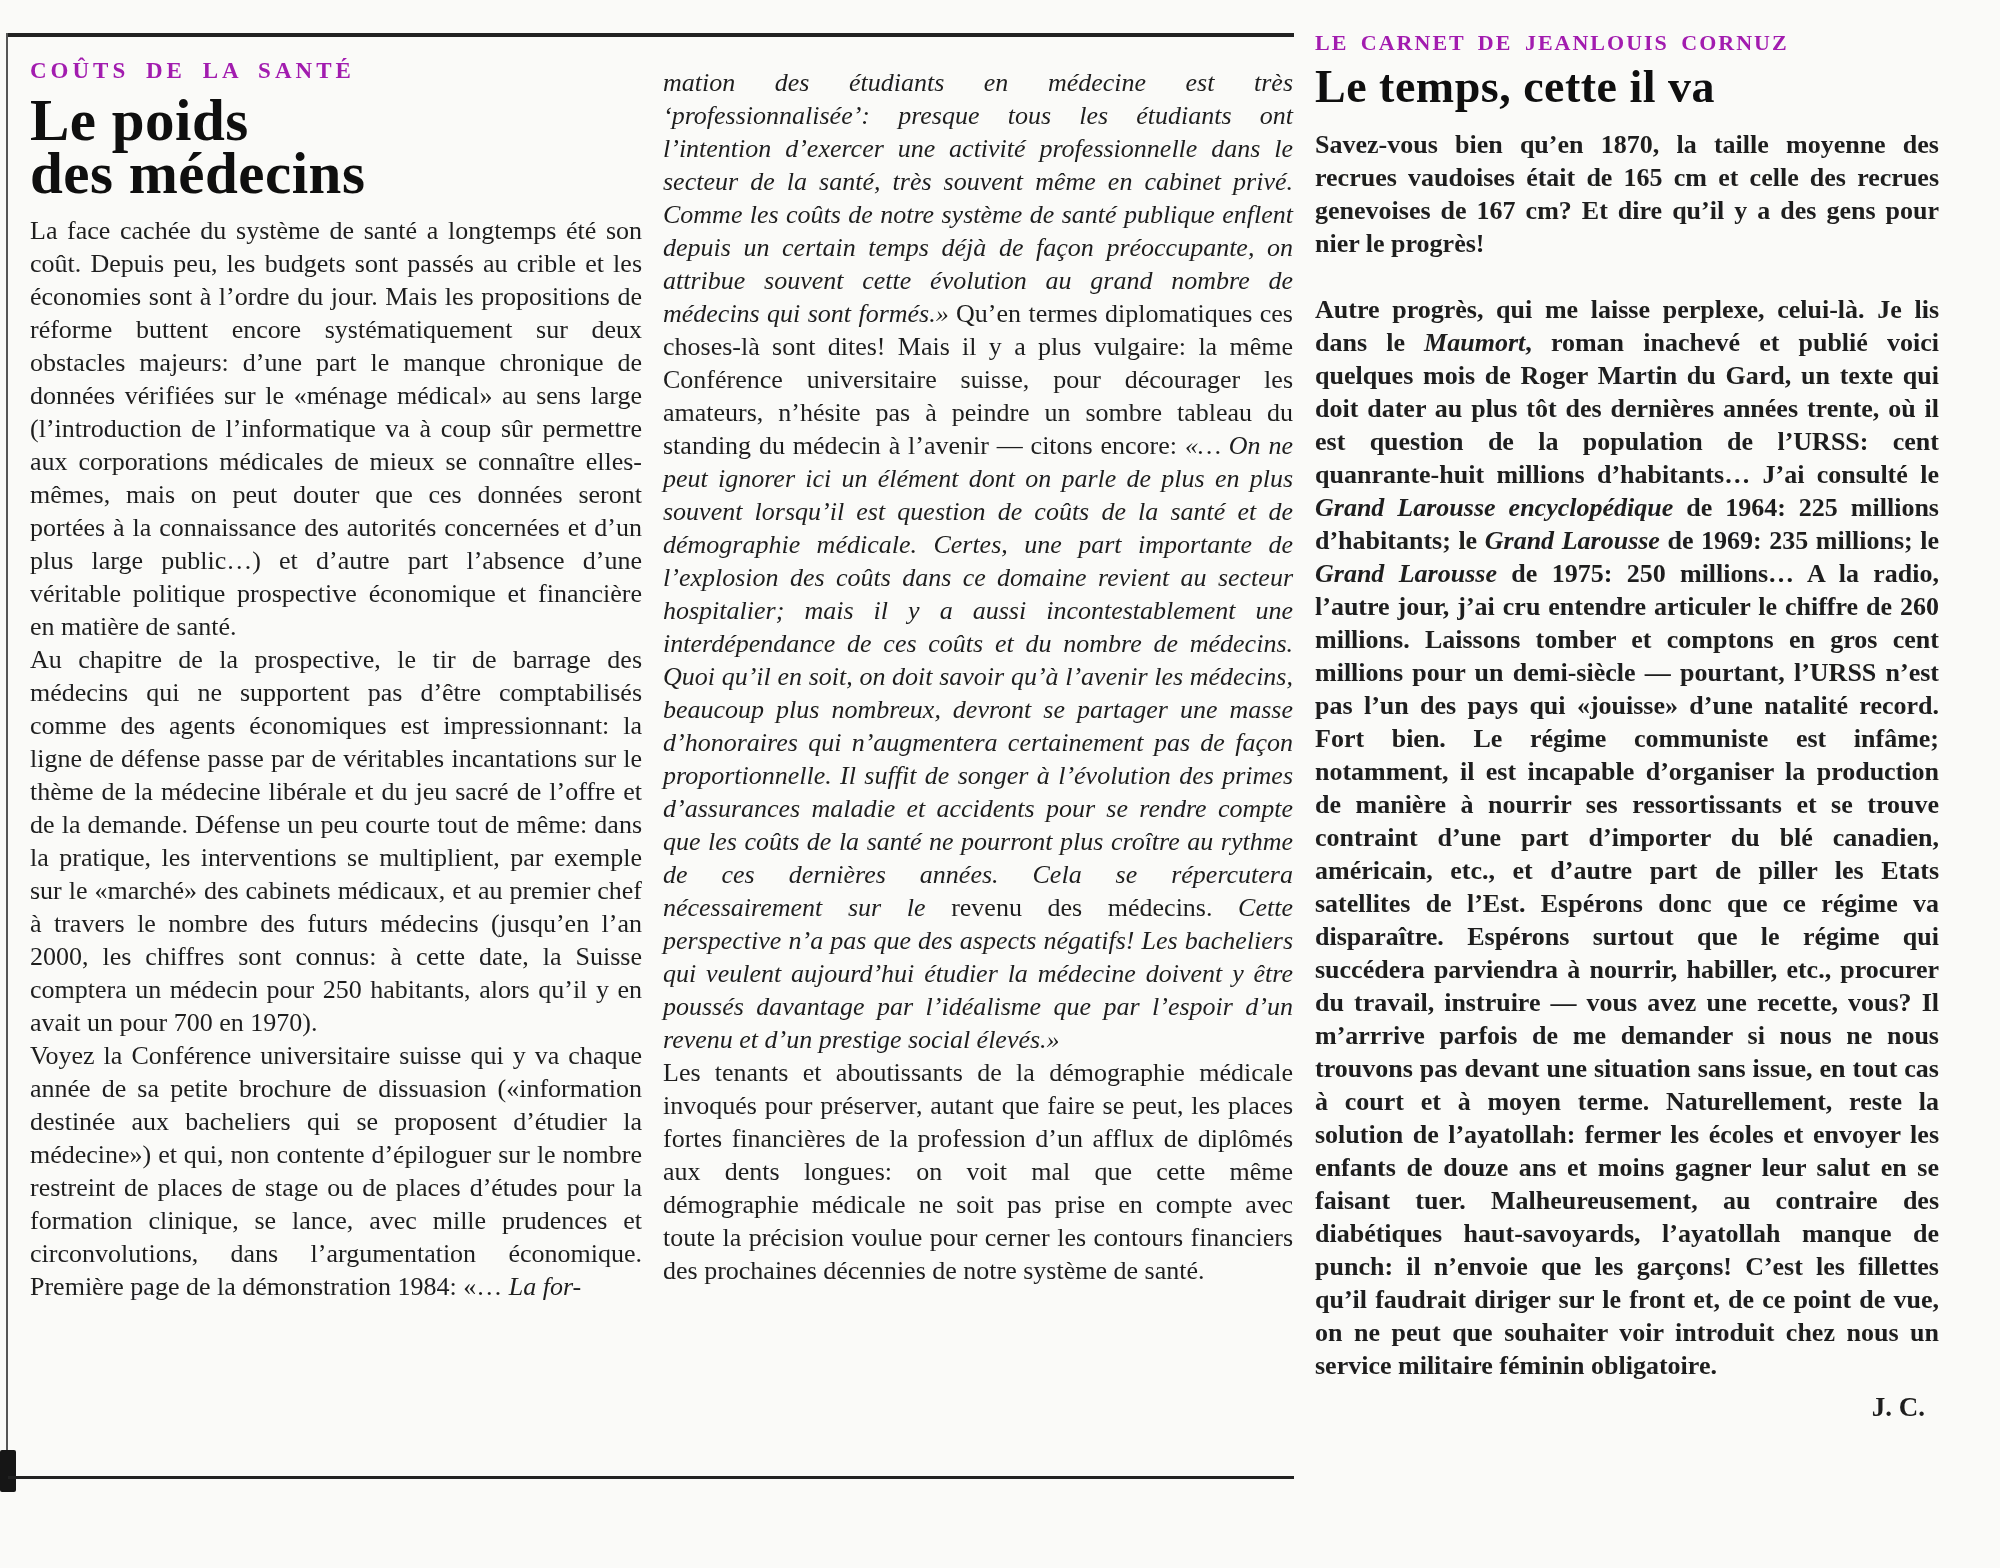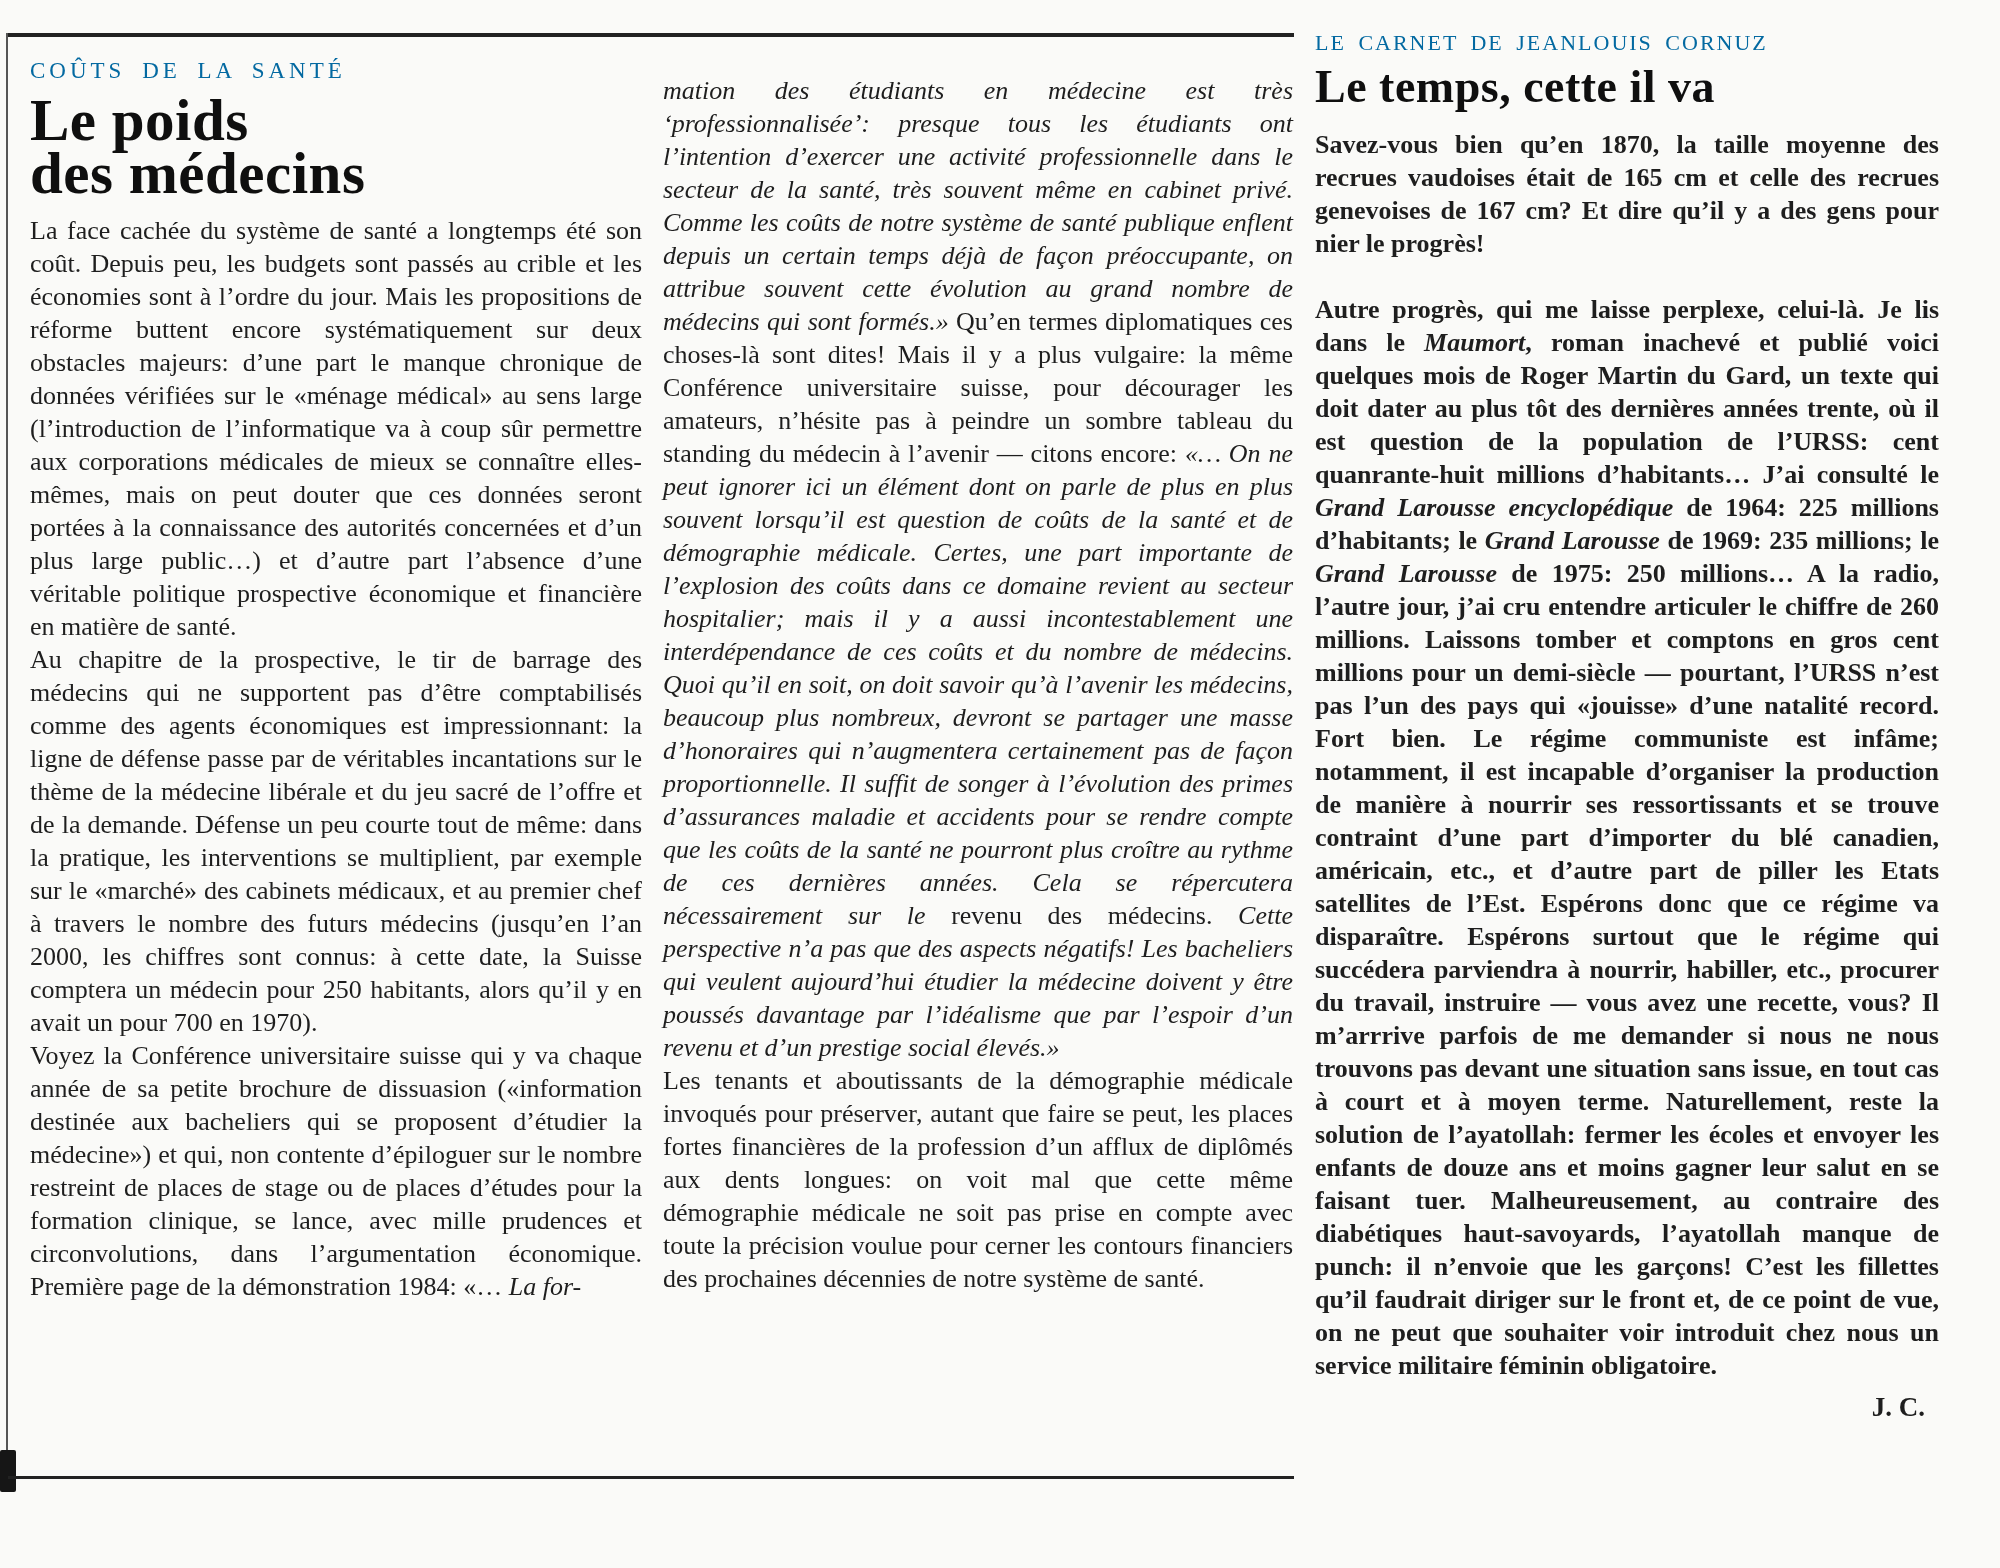--- a/index.html
+++ b/index.html
@@ -14,31 +14,31 @@
   .rule-bottom{left:8px;top:1476px;width:1286px;height:3px;}
   .edge-line{position:absolute;left:6px;top:33px;width:2px;height:1447px;background:#555;}
   .edge-blob{position:absolute;left:0;top:1450px;width:16px;height:42px;background:#161616;border-radius:2px;}
 
   .col{position:absolute;text-align:justify;}
   .col1{left:30px;top:58px;width:612px;}
   .col2{left:663px;top:58px;width:630px;}
   .col3{left:1315px;top:30px;width:624px;}
 
   .kicker{
-    font-weight:normal;font-size:23px;line-height:26px;letter-spacing:4px;word-spacing:7px;
-    color:#0369a1;text-align:left;
+    font-weight:bold;font-size:23px;line-height:26px;letter-spacing:4px;word-spacing:7px;
+    color:#a21caf;text-align:left;
   }
   .col3 .kicker{font-size:22px;letter-spacing:2px;word-spacing:5px;}
   .headline{
     font-weight:bold;font-size:59px;line-height:53px;margin:10px 0 0 0;
     white-space:pre-line;text-align:left;color:#0f0f0f;letter-spacing:0.5px;
   }
   .col3 .headline{font-size:46px;line-height:50px;margin-top:6px;}
   .body{margin-top:14px;font-size:26px;line-height:33px;}
-  .col2 .body{margin-top:16px;}
+  .col2 .body{margin-top:8px;}
   .col3 .body{margin-top:16px;font-weight:bold;}
   p.para{margin:0;padding:0;}
   p.para.gap{margin-top:33px;}
   .signature{font-weight:bold;text-align:right;padding-right:14px;font-size:27px;margin-top:10px;}
 </style>
 </head>
 <body>
 
 <div class="page">
 

